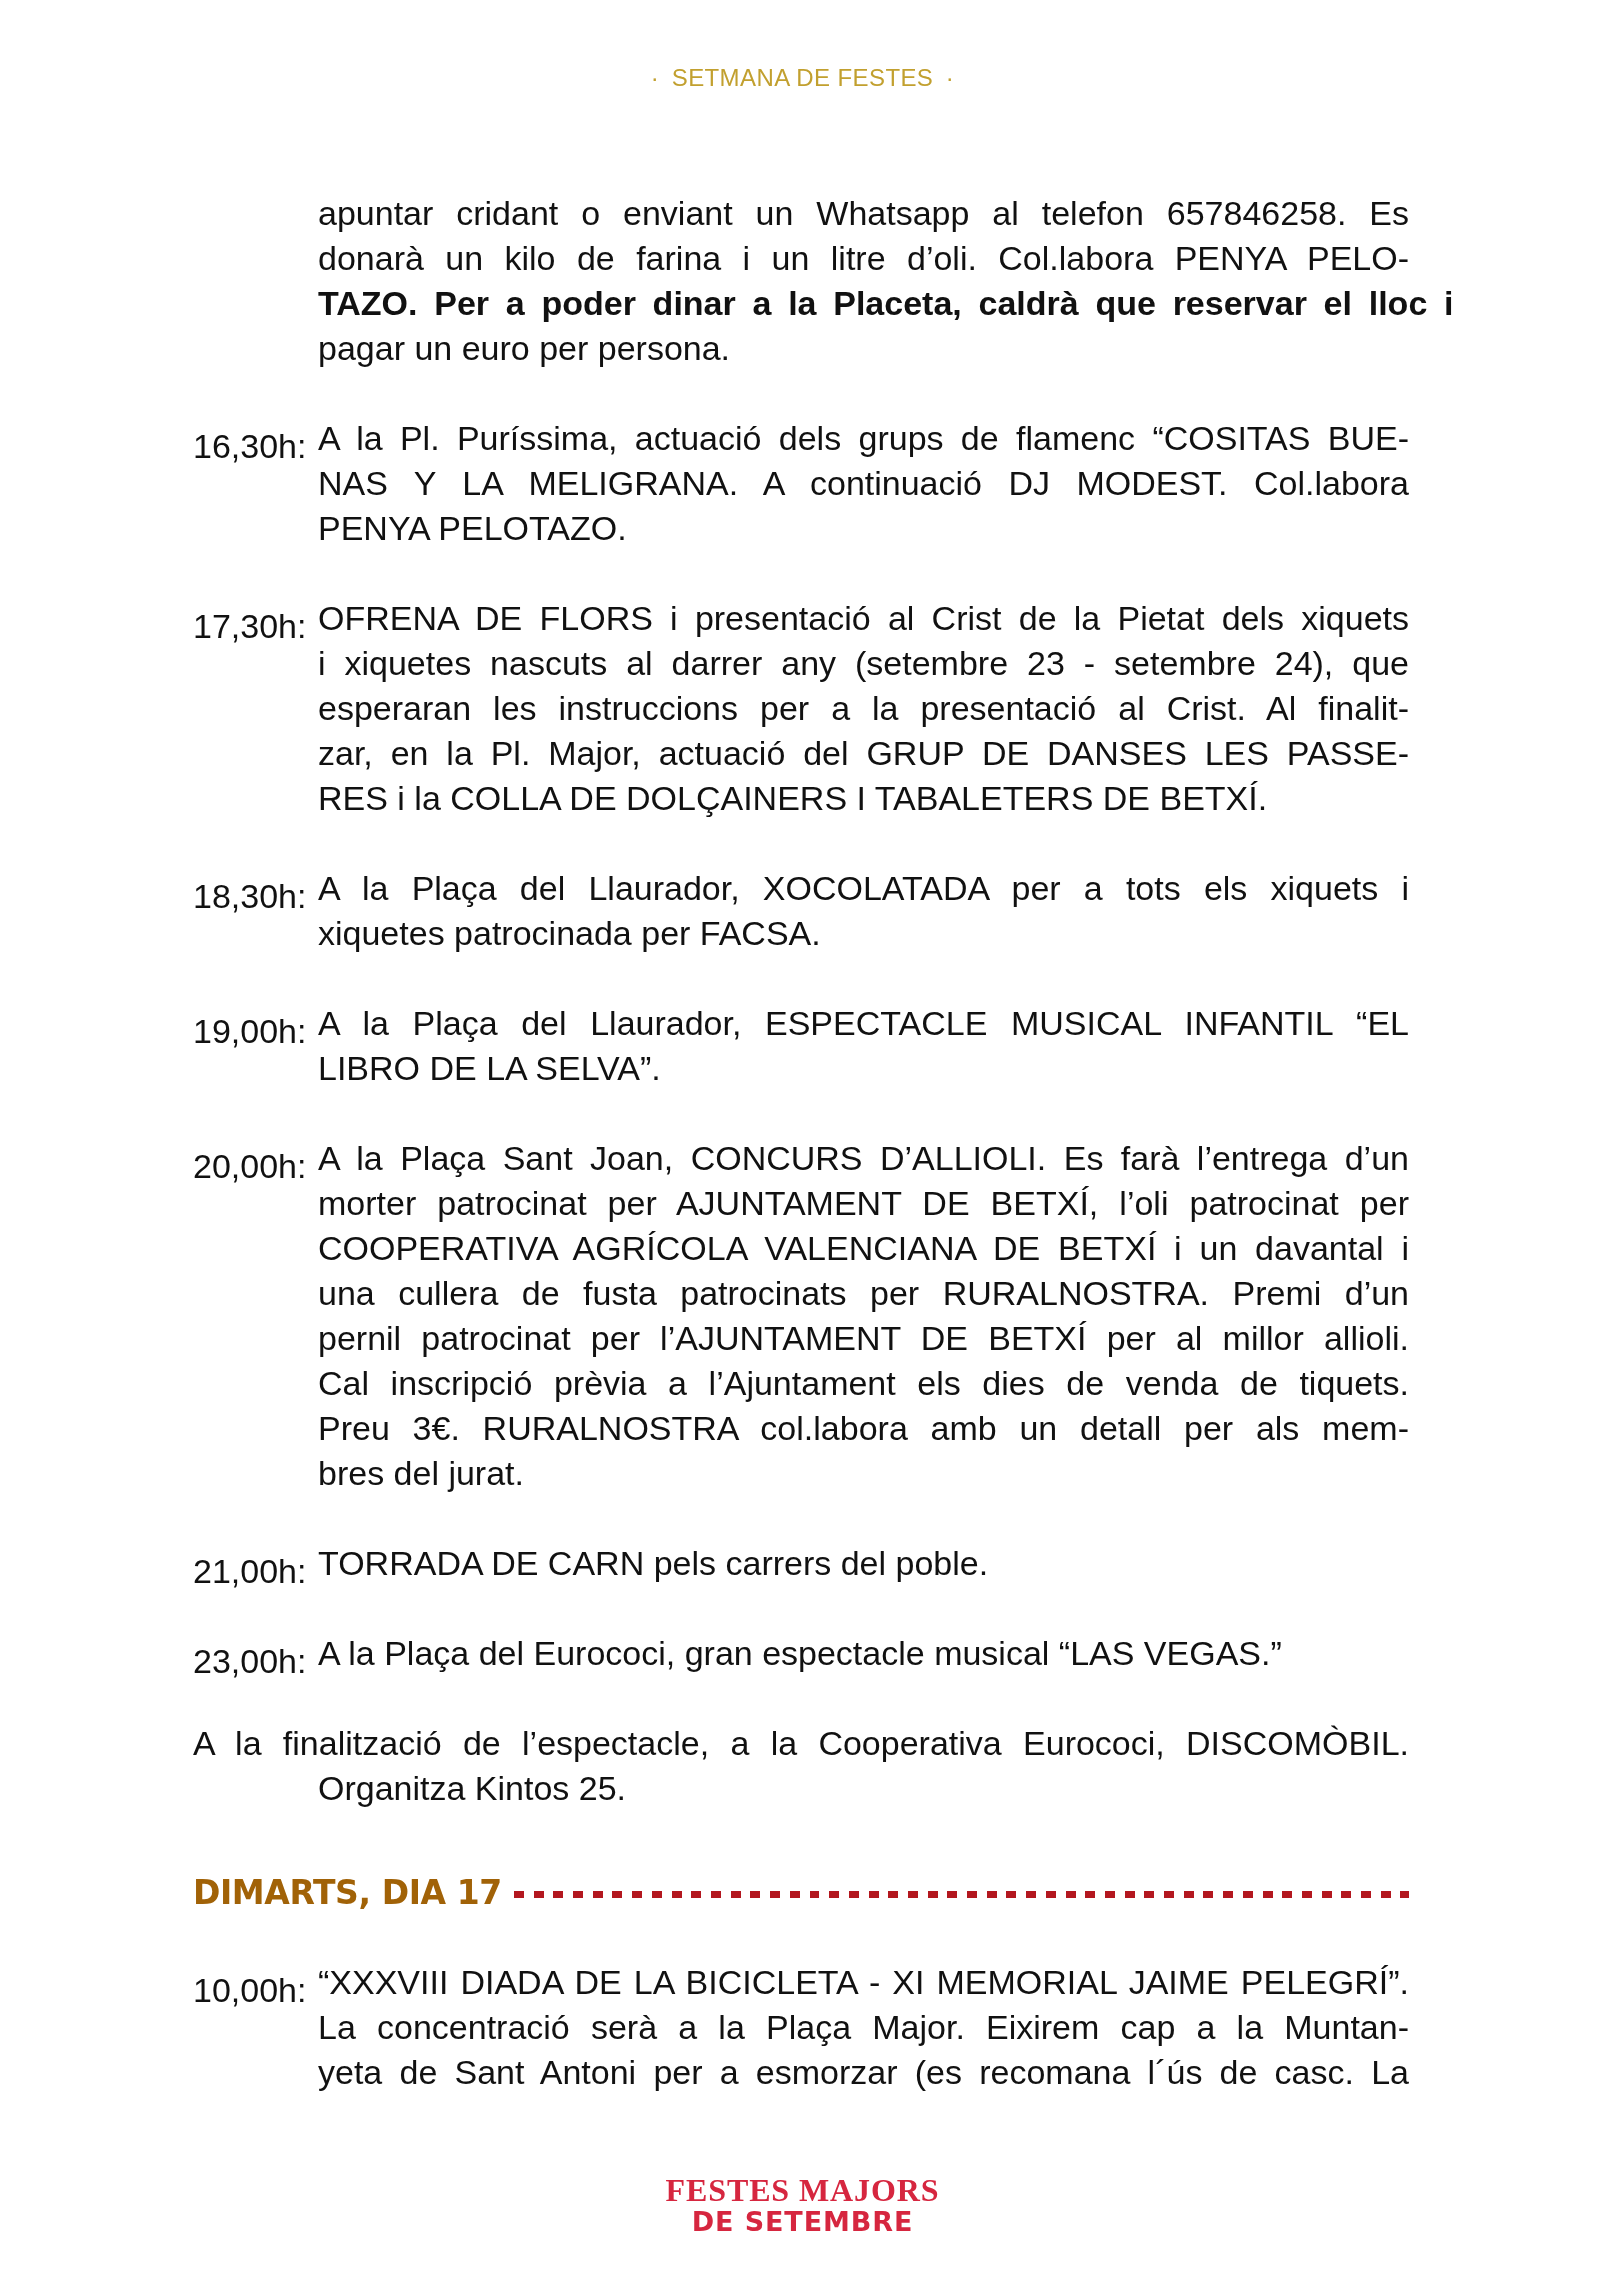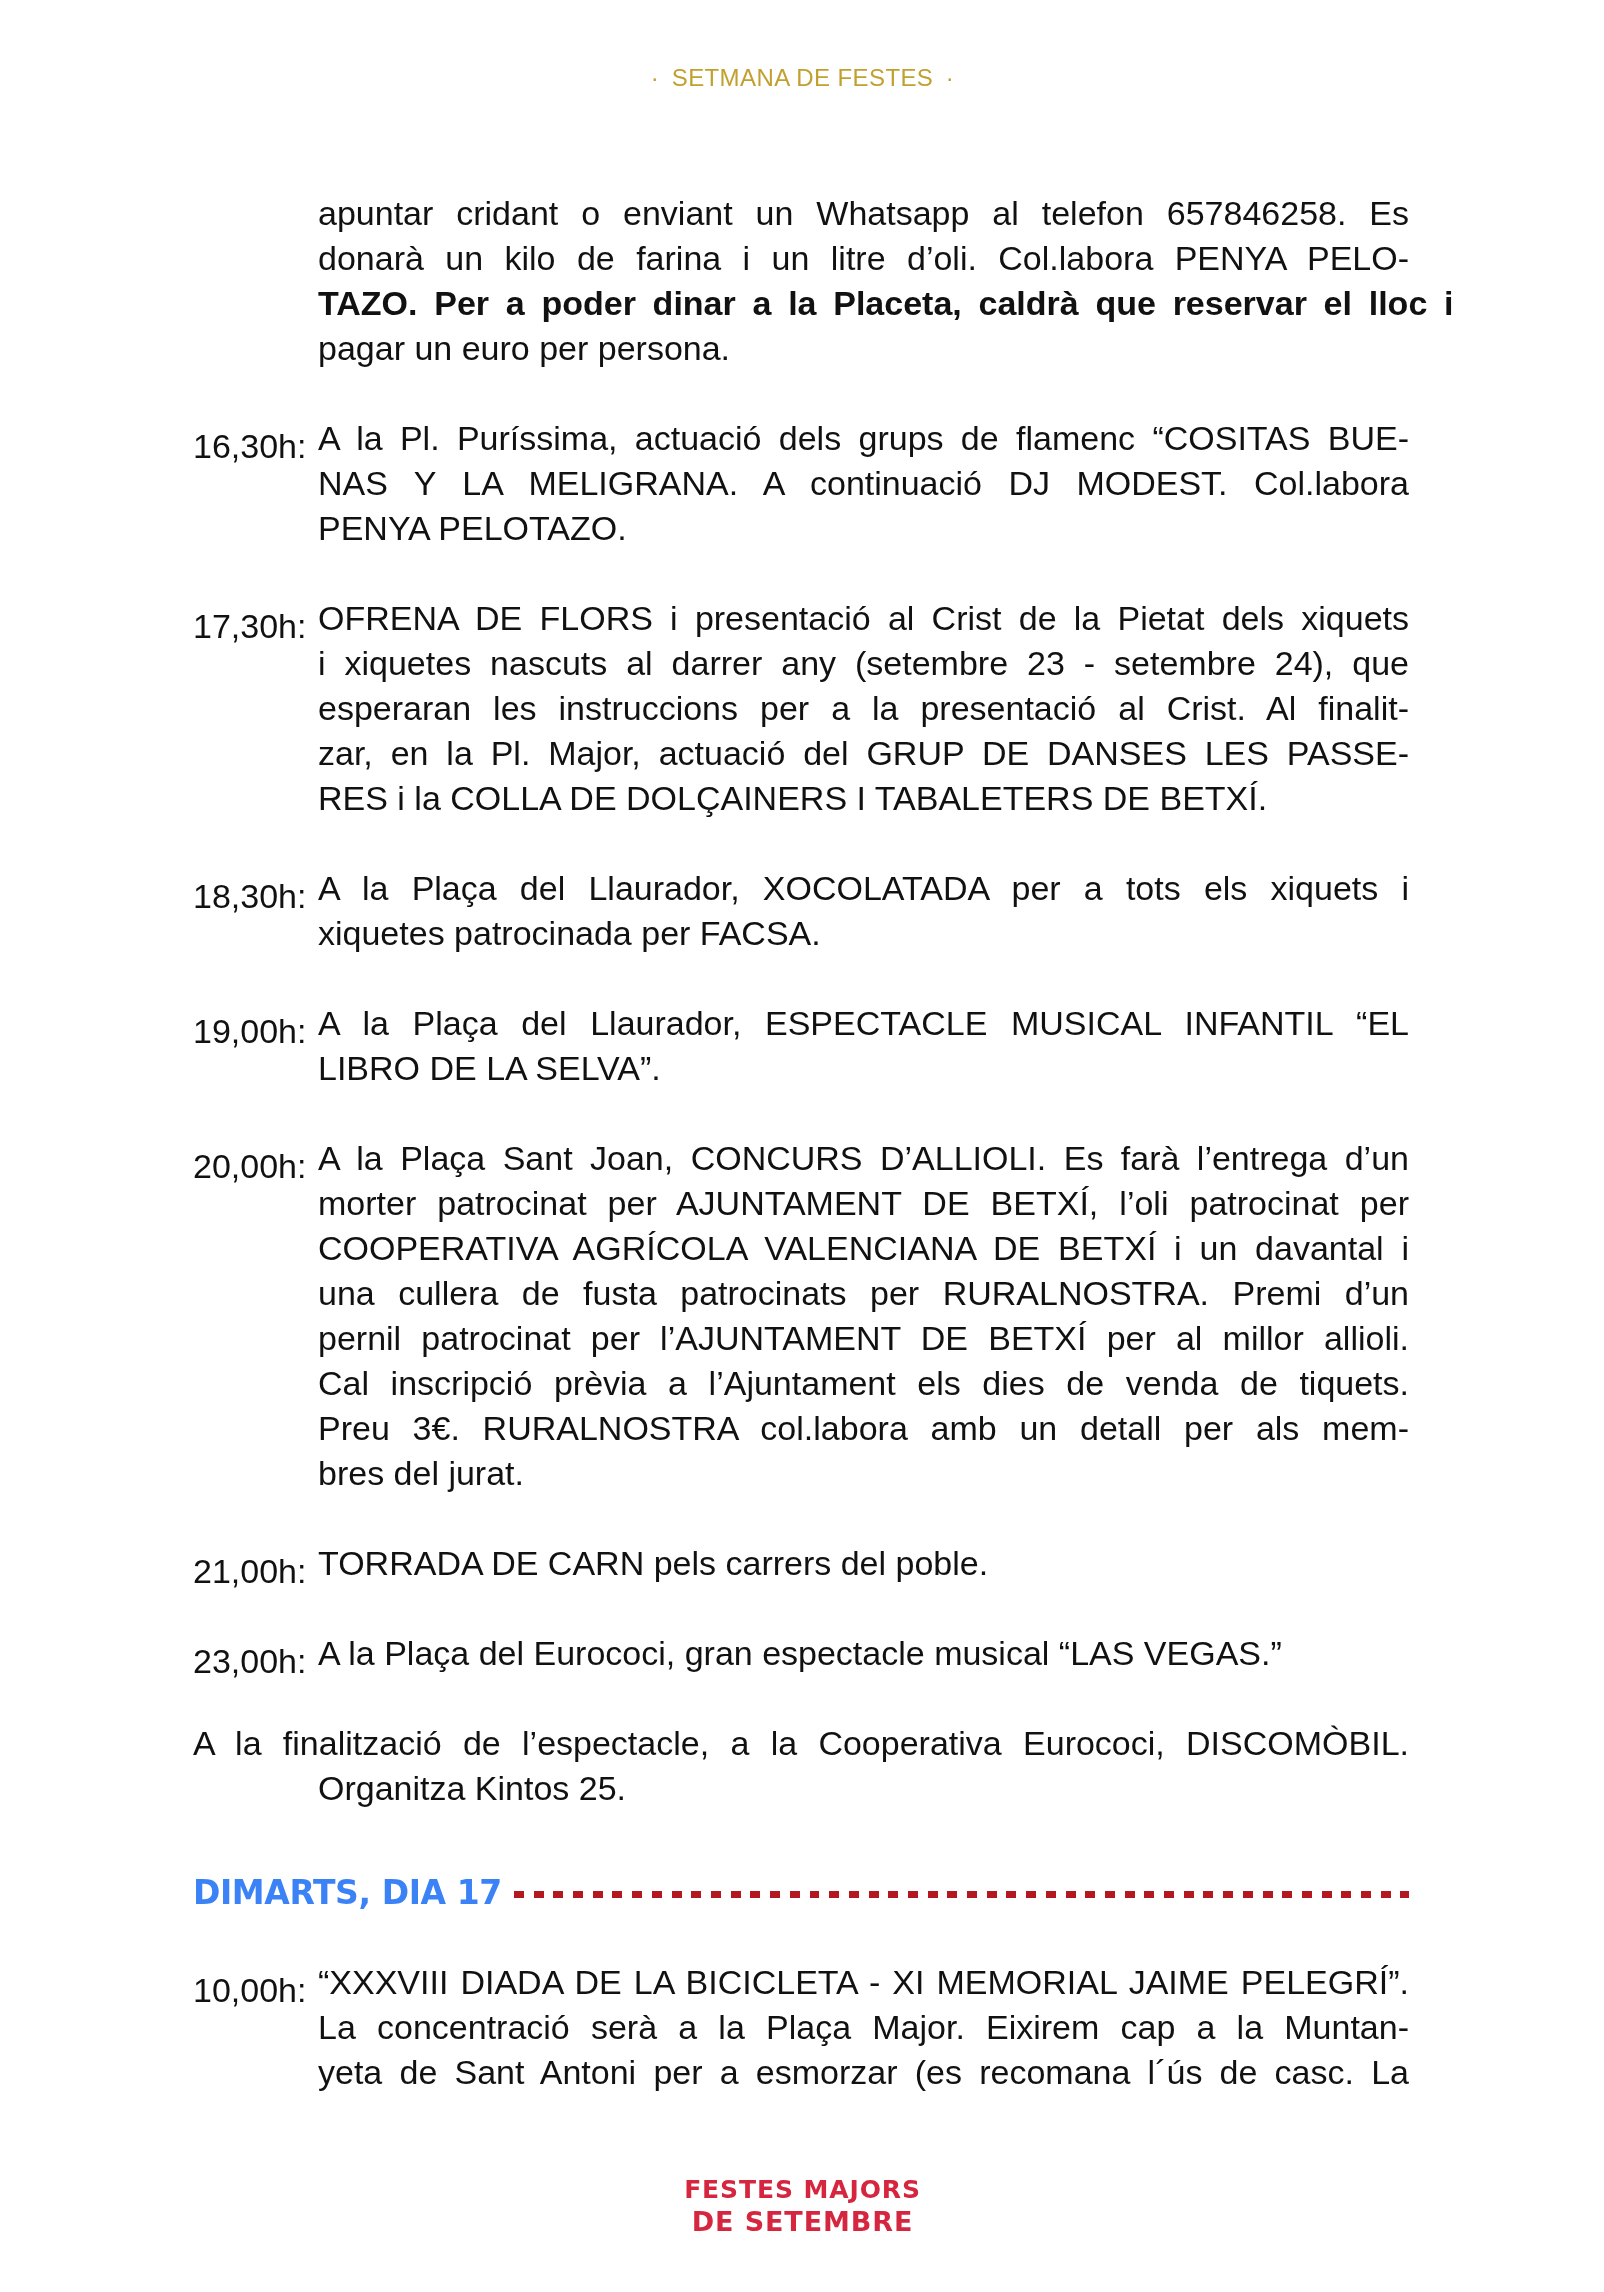--- a/index.html
+++ b/index.html
@@ -9,25 +9,25 @@
   .content { position: absolute; top: 191px; left: 193px; width: 1216px; }
   .para { font-size: 34px; line-height: 45px; margin: 0 0 45px 0; text-align: justify; transform-origin: left top; }
   .para .line { display: block; white-space: nowrap; text-align-last: justify; text-align: justify; }
   .para .line.last { text-align-last: left; }
   .entry { position: relative; padding-left: 125px; }
   .entry .time { position: absolute; left: 0; top: 8px; white-space: nowrap; }
   .cont { padding-left: 125px; }
   .flow { padding-left: 0; }
   .flow .line.indent { padding-left: 125px; }
   .day-heading { display: flex; align-items: center; margin: 56px 0 43px 0; height: 50px; }
-  .day-heading .title { font-family: "DejaVu Sans", sans-serif; font-weight: bold; font-size: 33px; color: #3b82f6; white-space: nowrap; letter-spacing: -0.4px; }
+  .day-heading .title { font-family: "DejaVu Sans", sans-serif; font-weight: bold; font-size: 33px; color: #a16207; white-space: nowrap; letter-spacing: -0.4px; }
   .day-heading .dashes { flex: 1; margin-left: 12.5px; height: 7.2px; margin-top: 5.4px;
     background-image: repeating-linear-gradient(90deg, #B3171F 0 9.9px, transparent 9.9px 19.7px); }
   .footer { position: absolute; top: 2174px; left: 0; width: 1605px; text-align: center; color: #D6263F; font-family: "DejaVu Sans", sans-serif; font-weight: bold; line-height: 32px; }
-  .footer .l1 { font-size: 25px; letter-spacing: 0.9px; display: block; }
+  .footer .l1 { font-size: 32px; letter-spacing: 0.9px; display: block; font-family: Liberation Serif, serif; }
   .footer .l2 { font-size: 27px; letter-spacing: 0.9px; display: block; }
 </style>
 </head>
 <body>
 
 <div class="header">
   <span class="dot">·</span><span>SETMANA DE FESTES</span><span class="dot">·</span>
 </div>
 
 <div class="content">

